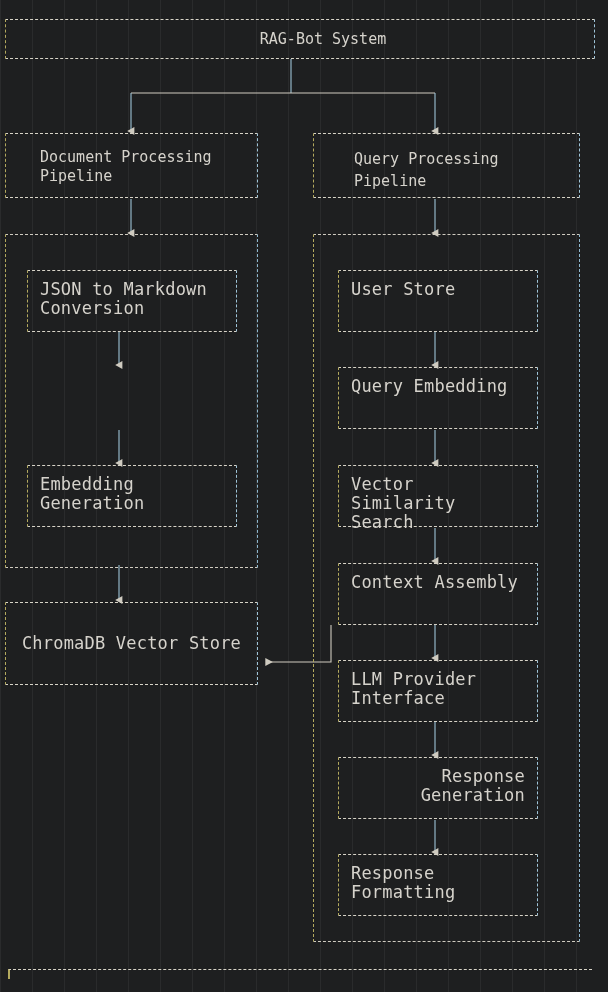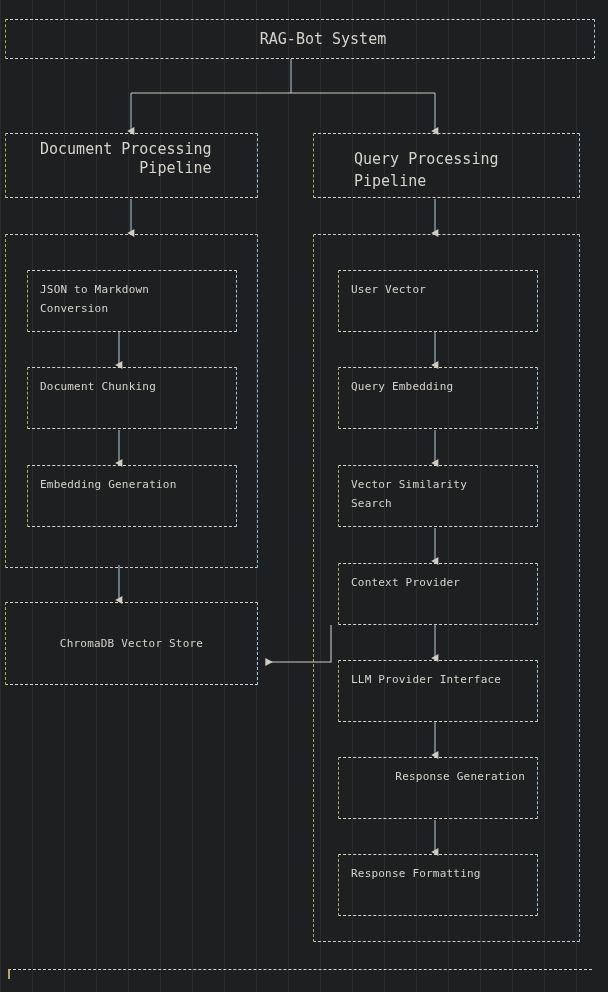--- a/index.html
+++ b/index.html
@@ -27,21 +27,21 @@
   .node{
     position:absolute;
     box-sizing:border-box;
     border:1px dashed #d8d4c8;
     border-left-color:#b3a95e;
     border-top-color:#d8d4c8;
     border-right-color:#9fc4d8;
     border-bottom-color:#d8d4c8;
     background:transparent;
     color:#d6d3cc;
-    font-size:11px;
+    font-size:17px;
     line-height:19px;
     letter-spacing:0.2px;
     white-space:pre-line;
     z-index:4;
   }
   .node .lbl{
     position:absolute;
     left:12px;right:12px;top:9px;
     color:#d6d3cc;
   }
@@ -125,65 +125,62 @@
       <path d="M435,528 L435,561" marker-end="url(#ah)"></path>
       <path d="M435,625 L435,658" marker-end="url(#ah)"></path>
       <path d="M435,722 L435,755" marker-end="url(#ah)"></path>
       <path d="M435,820 L435,852" marker-end="url(#ah)"></path>
 
       <path d="M331,625 L331,662 L269,662" stroke="#cfcbc0" marker-end="url(#ahl)"></path>
     </g>
   </svg>
 
   <div class="titlebox" style="left:5px;top:133px;width:253px;height:65px;display:block;">
-    <span class="lbl" style="position:absolute;left:34px;top:6px;text-align:right;white-space:pre-line;line-height:19px;">Document Processing
+    <span class="lbl" style="position:absolute;left:34px;top:14px;text-align:left;white-space:pre-line;line-height:19px;">Document Processing
 Pipeline</span>
   </div>
 
   <div class="group" style="left:5px;top:234px;width:253px;height:334px;"></div>
 
   <div class="node" style="left:27px;top:270px;width:210px;height:62px;">
     <span class="lbl">JSON to Markdown
 Conversion</span>
   </div>
 
-  <div class="node" style="left:27px;top:367px;width:210px;height:62px;">
-    <span class="lbl">Document Chunking</span>
-  </div>
 
   <div class="node" style="left:27px;top:465px;width:210px;height:62px;">
     <span class="lbl">Embedding Generation</span>
   </div>
 
   <div class="node center" style="left:5px;top:602px;width:253px;height:83px;text-decoration:underline;">
     <span class="lbl" style="top:31px;">ChromaDB Vector Store</span>
   </div>
 
   <div class="titlebox" style="left:313px;top:133px;width:267px;height:65px;display:block;">
     <span class="lbl" style="position:absolute;left:40px;top:14px;text-align:left;white-space:pre-line;line-height:22px;">Query Processing
 Pipeline</span>
   </div>
 
   <div class="group" style="left:313px;top:234px;width:267px;height:708px;"></div>
 
   <div class="node" style="left:338px;top:270px;width:200px;height:62px;">
-    <span class="lbl">User Vector</span>
+    <span class="lbl">User Store</span>
   </div>
 
   <div class="node" style="left:338px;top:367px;width:200px;height:62px;">
     <span class="lbl">Query Embedding</span>
   </div>
 
   <div class="node" style="left:338px;top:465px;width:200px;height:62px;">
     <span class="lbl">Vector Similarity
 Search</span>
   </div>
 
   <div class="node" style="left:338px;top:563px;width:200px;height:62px;">
-    <span class="lbl">Context Provider</span>
+    <span class="lbl">Context Assembly</span>
   </div>
 
   <div class="node" style="left:338px;top:660px;width:200px;height:62px;">
     <span class="lbl">LLM Provider Interface</span>
   </div>
 
   <div class="node" style="left:338px;top:757px;width:200px;height:62px;text-align:right;">
     <span class="lbl">Response Generation</span>
   </div>
 

